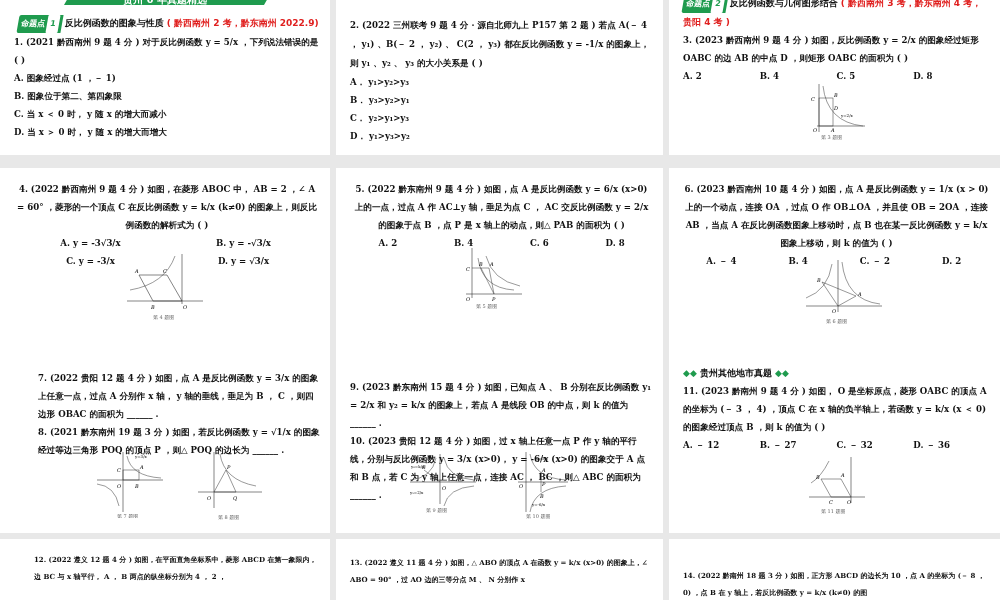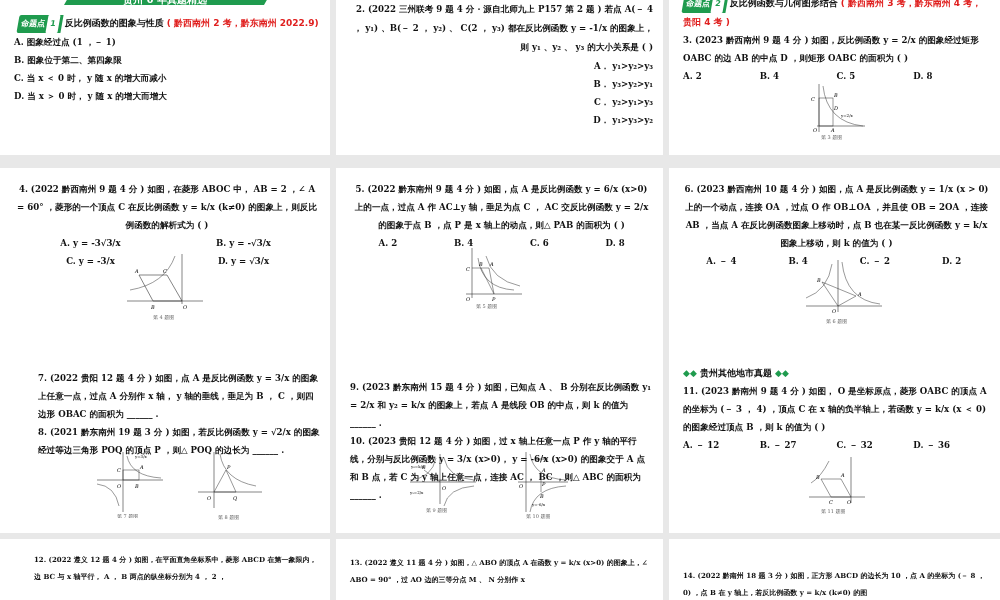--- a/index.html
+++ b/index.html
@@ -31,29 +31,30 @@
 
   <div class="panel c0 r0">
     <div class="banner"></div>
     <div class="banner-txt">贵州 6 年真题精选</div>
     <div class="txt" style="top:14px;">
       <p class="h" style="padding-left:4px;">
         <span class="tag"><span>命题点</span><b>1</b></span>
         <span>反比例函数的图象与性质</span>
         <span class="red">( 黔西南州 2 考，黔东南州 2022.9)</span>
       </p>
+      <p>1. (2021 黔西南州 9 题 4 分 ) 对于反比例函数 y = 5/x ，下列说法错误的是 (   )</p>
       <p>A. 图象经过点 (1 ，－ 1)</p>
       <p>B. 图象位于第二、第四象限</p>
       <p>C. 当 x ＜ 0 时， y 随 x 的增大而减小</p>
       <p>D. 当 x ＞ 0 时， y 随 x 的增大而增大</p>
     </div>
   </div>
 
   <div class="panel c1 r0">
-    <div class="txt" style="top:0;text-align:right;">
+    <div class="txt" style="top:16px;">
       <p style="line-height:19px;">2. (2022 三州联考 9 题 4 分 · 源自北师九上 P157 第 2 题 ) 若点 A(－ 4 ， y₁) 、B(－ 2 ， y₂) 、 C(2 ， y₃) 都在反比例函数 y = -1/x 的图象上，则 y₁ 、y₂ 、 y₃ 的大小关系是 (      )</p>
       <p>A． y₁&gt;y₂&gt;y₃</p>
       <p>B． y₃&gt;y₂&gt;y₁</p>
       <p>C． y₂&gt;y₁&gt;y₃</p>
       <p>D． y₁&gt;y₃&gt;y₂</p>
     </div>
   </div>
 
   <div class="panel c2 r0">
     <div class="txt" style="top:-6px;">
@@ -156,21 +157,21 @@
       <text x="13" y="22" font-size="5" font-style="italic">B</text>
       <text x="54" y="36" font-size="5" font-style="italic">A</text>
       <text x="28" y="53" font-size="5" font-style="italic">O</text>
       <text x="22" y="63" class="cap">第 6 题图</text>
     </svg>
   </div>
 
   <div class="panel c0 r2">
     <div class="txt" style="top:22px;margin-left:24px;">
       <p>7. (2022 贵阳 12 题 4 分 ) 如图，点 A 是反比例函数 y = 3/x 的图象上任意一点，过点 A 分别作 x 轴， y 轴的垂线，垂足为 B ， C ，则四边形 OBAC 的面积为 ______ .</p>
-      <p>8. (2021 黔东南州 19 题 3 分 ) 如图，若反比例函数 y = √2/x 的图象经过等边三角形 POQ 的顶点 P ，则△ POQ 的边长为 ______ .</p>
+      <p>8. (2021 黔东南州 19 题 3 分 ) 如图，若反比例函数 y = √1/x 的图象经过等边三角形 POQ 的顶点 P ，则△ POQ 的边长为 ______ .</p>
     </div>
     <svg class="fig" style="left:95px;top:103px;" width="70" height="68">
       <line x1="2" y1="30" x2="68" y2="30" stroke="#333" stroke-width="0.6"></line>
       <line x1="28" y1="2" x2="28" y2="62" stroke="#333" stroke-width="0.6"></line>
       <path d="M32 6 Q36 26 66 28" fill="none" stroke="#555" stroke-width="0.6"></path>
       <path d="M24 56 Q20 36 2 34" fill="none" stroke="#555" stroke-width="0.6"></path>
       <rect x="28" y="20" width="16" height="10" fill="none" stroke="#333" stroke-width="0.5"></rect>
       <text x="22" y="22" font-size="5" font-style="italic">C</text>
       <text x="45" y="19" font-size="5" font-style="italic">A</text>
       <text x="40" y="38" font-size="5" font-style="italic">B</text>

